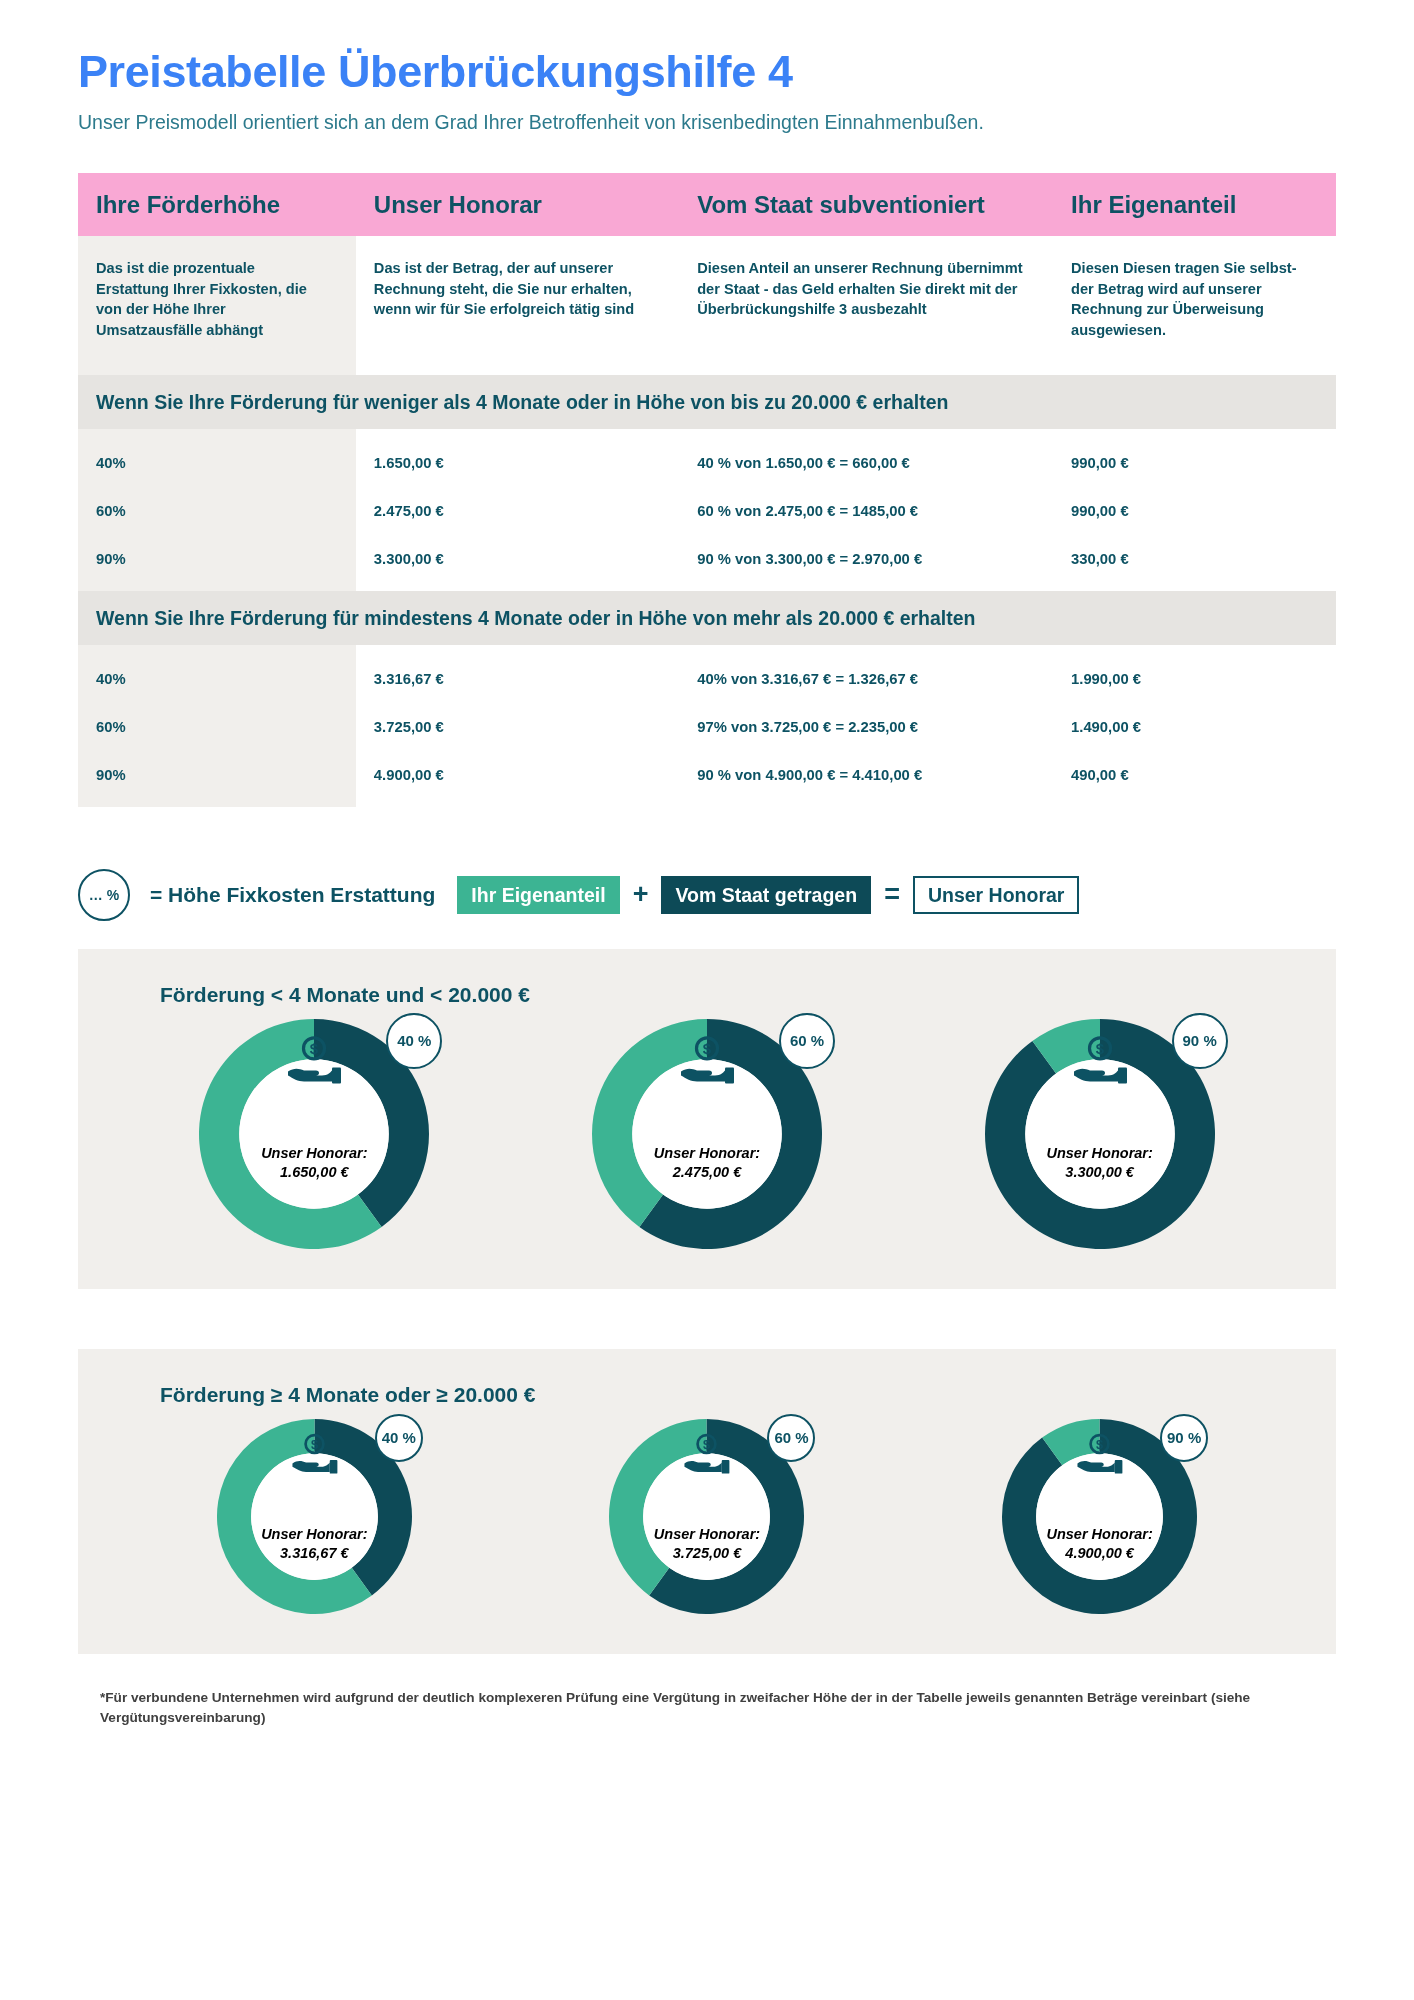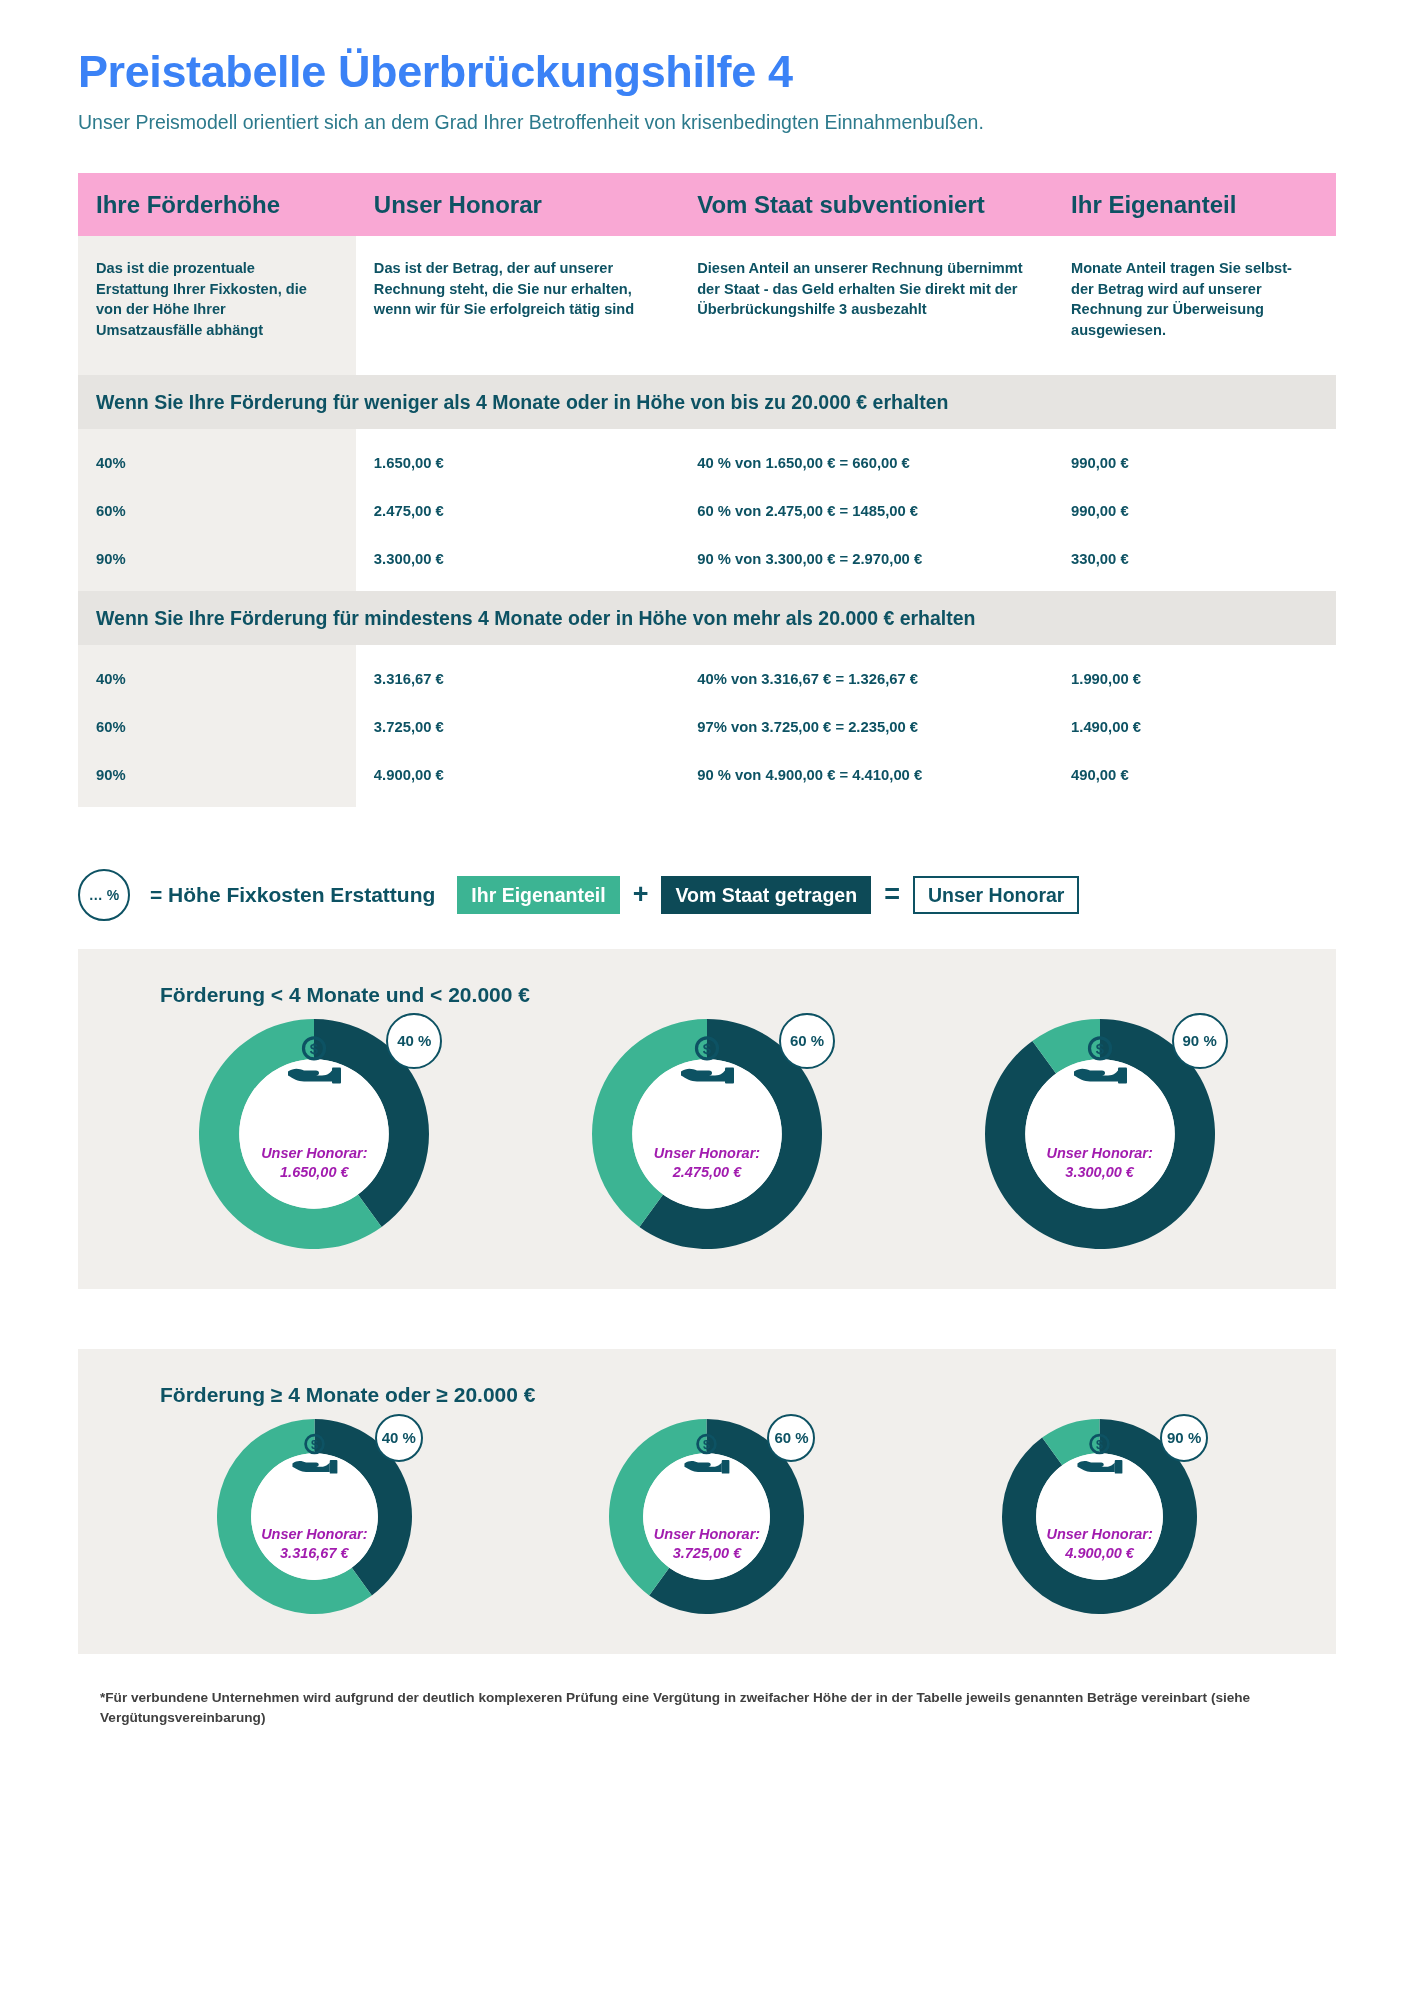--- a/index.html
+++ b/index.html
@@ -178,21 +178,21 @@
     font-size: 15px;
     font-weight: 700;
     display: flex; align-items: center; justify-content: center;
   }
 
   .donut-label {
     position: absolute;
     left: 50%;
     transform: translateX(-50%);
     text-align: center;
-    color: #a21caf;
+    color: #000000;
     font-size: 14.5px;
     font-weight: 700;
     font-style: italic;
     line-height: 1.32;
     white-space: nowrap;
   }
 
   
   .footnote {
     margin: 34px 78px 0 100px;
@@ -226,21 +226,21 @@
           <td>Ihre Förderhöhe</td>
           <td>Unser Honorar</td>
           <td>Vom Staat subventioniert</td>
           <td>Ihr Eigenanteil</td>
         </tr>
 
         <tr class="desc-row">
           <td class="tint">Das ist die prozentuale Erstattung Ihrer Fixkosten, die von der Höhe Ihrer Umsatzausfälle abhängt</td>
           <td>Das ist der Betrag, der auf unserer Rechnung steht, die Sie nur erhalten, wenn wir für Sie erfolgreich tätig sind</td>
           <td>Diesen Anteil an unserer Rechnung übernimmt der Staat - das Geld erhalten Sie direkt mit der Überbrückungshilfe 3 ausbezahlt</td>
-          <td>Monate Anteil  tragen Sie selbst- der Betrag wird auf unserer Rechnung zur Überweisung ausgewiesen.</td>
+          <td>Diesen Diesen  tragen Sie selbst- der Betrag wird auf unserer Rechnung zur Überweisung ausgewiesen.</td>
         </tr>
 
         <tr class="band-row">
           <td colspan="4">Wenn Sie Ihre Förderung für weniger als 4 Monate oder in Höhe von bis zu 20.000 € erhalten</td>
         </tr>
         <tr class="spacer-row">
           <td class="tint"></td>
             <td></td>
             <td></td>
             <td></td>

